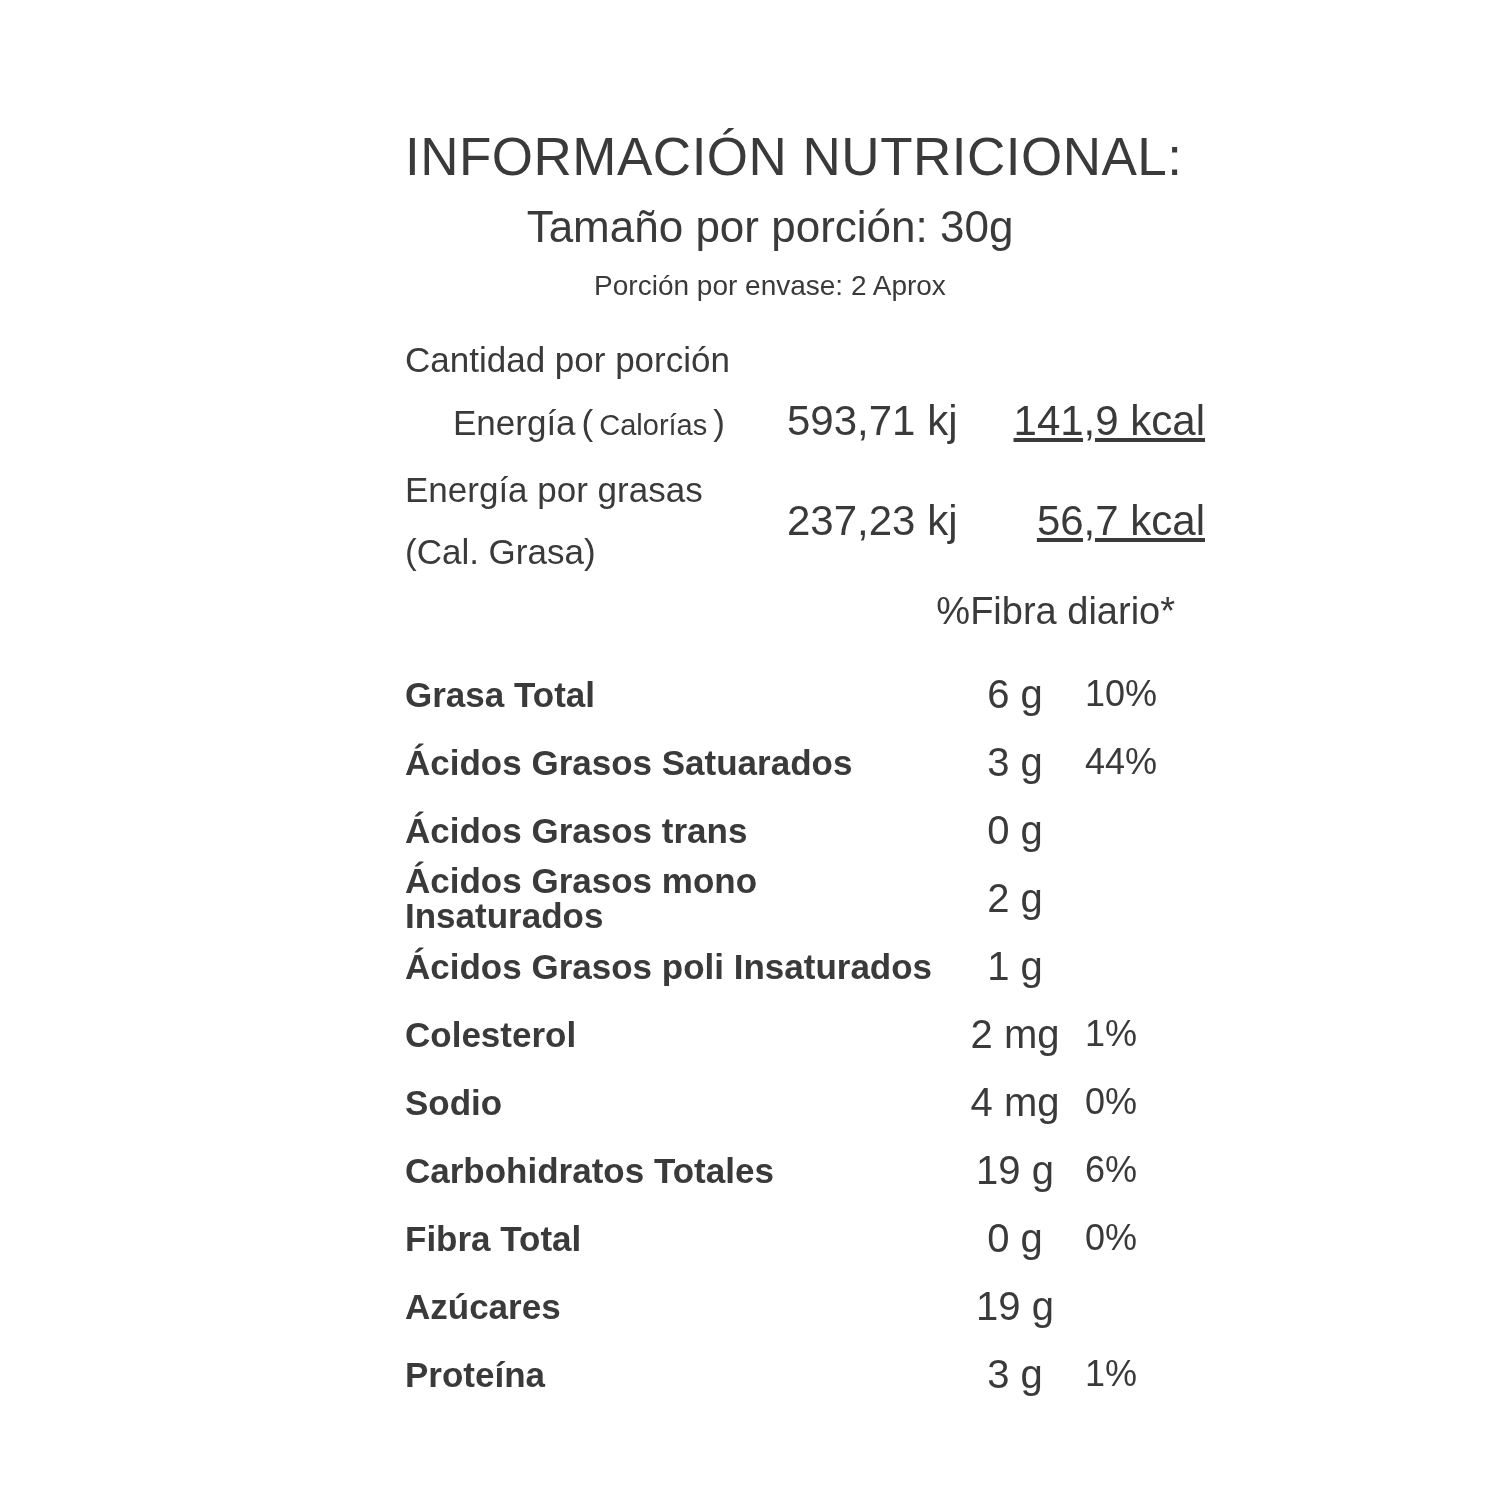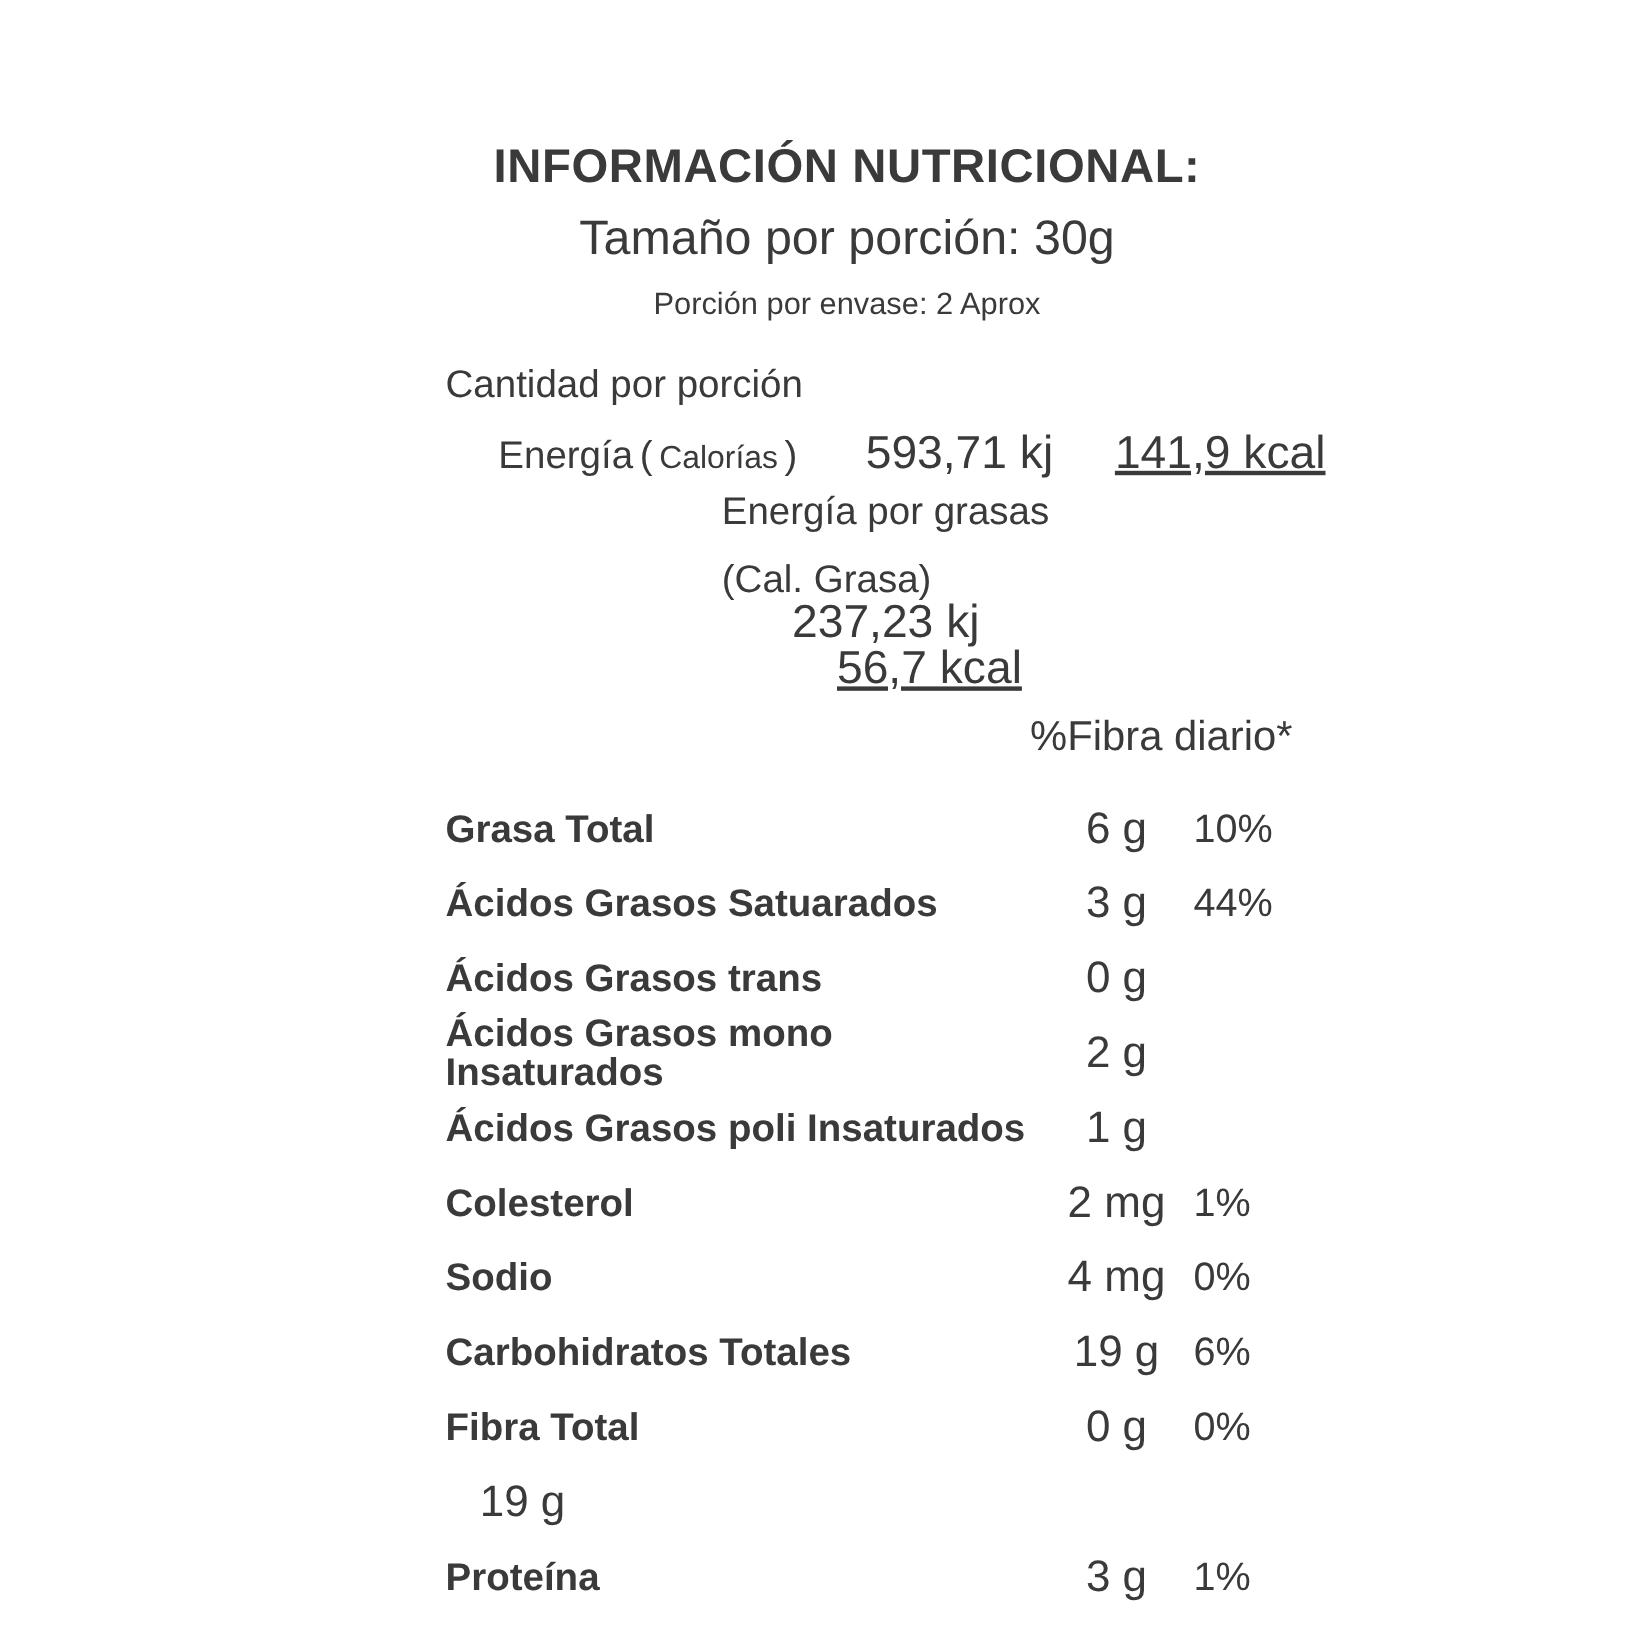--- a/index.html
+++ b/index.html
@@ -17,22 +17,22 @@
     top: 0;
     width: 800px;
   }
   
   .header {
     width: 730px;
     text-align: center;
     padding-top: 130px;
   }
   .title {
-    font-size: 43px;
-    font-weight: bold;
+    font-size: 53px;
+    font-weight: normal;
     letter-spacing: 0.5px;
     line-height: 1;
     white-space: nowrap;
   }
   .serving-size {
     margin-top: 22px;
     font-size: 44px;
     line-height: 1;
     white-space: nowrap;
   }
@@ -66,24 +66,23 @@
   }
   .col-kcal {
     width: 248px;
     text-align: right;
     font-size: 42px;
     line-height: 1;
     white-space: nowrap;
     text-decoration: underline;
   }
   .fat-block {
-    margin-top: 12px;
+    margin-top: 28px;
     display: flex;
     align-items: center;
-    flex-direction: column;
   }
   .fat-label { flex: 1; }
   .fat-line1, .fat-line2 { font-size: 35px; line-height: 1; }
   .fat-line2 { margin-top: 27px; }
   
   .dv-header {
     margin-top: 23px;
     font-size: 38px;
     line-height: 1;
     text-align: right;
@@ -192,20 +191,21 @@
       <span class="ndv">6%</span>
     </div>
 
     <div class="row">
       <span class="nlabel">Fibra Total</span>
       <span class="namount">0 g</span>
       <span class="ndv">0%</span>
     </div>
 
     <div class="row">
+      <span class="nlabel">Azúcares</span>
       <span class="namount">19 g</span>
       <span class="ndv"></span>
     </div>
 
     <div class="row">
       <span class="nlabel">Proteína</span>
       <span class="namount">3 g</span>
       <span class="ndv">1%</span>
     </div>
 

